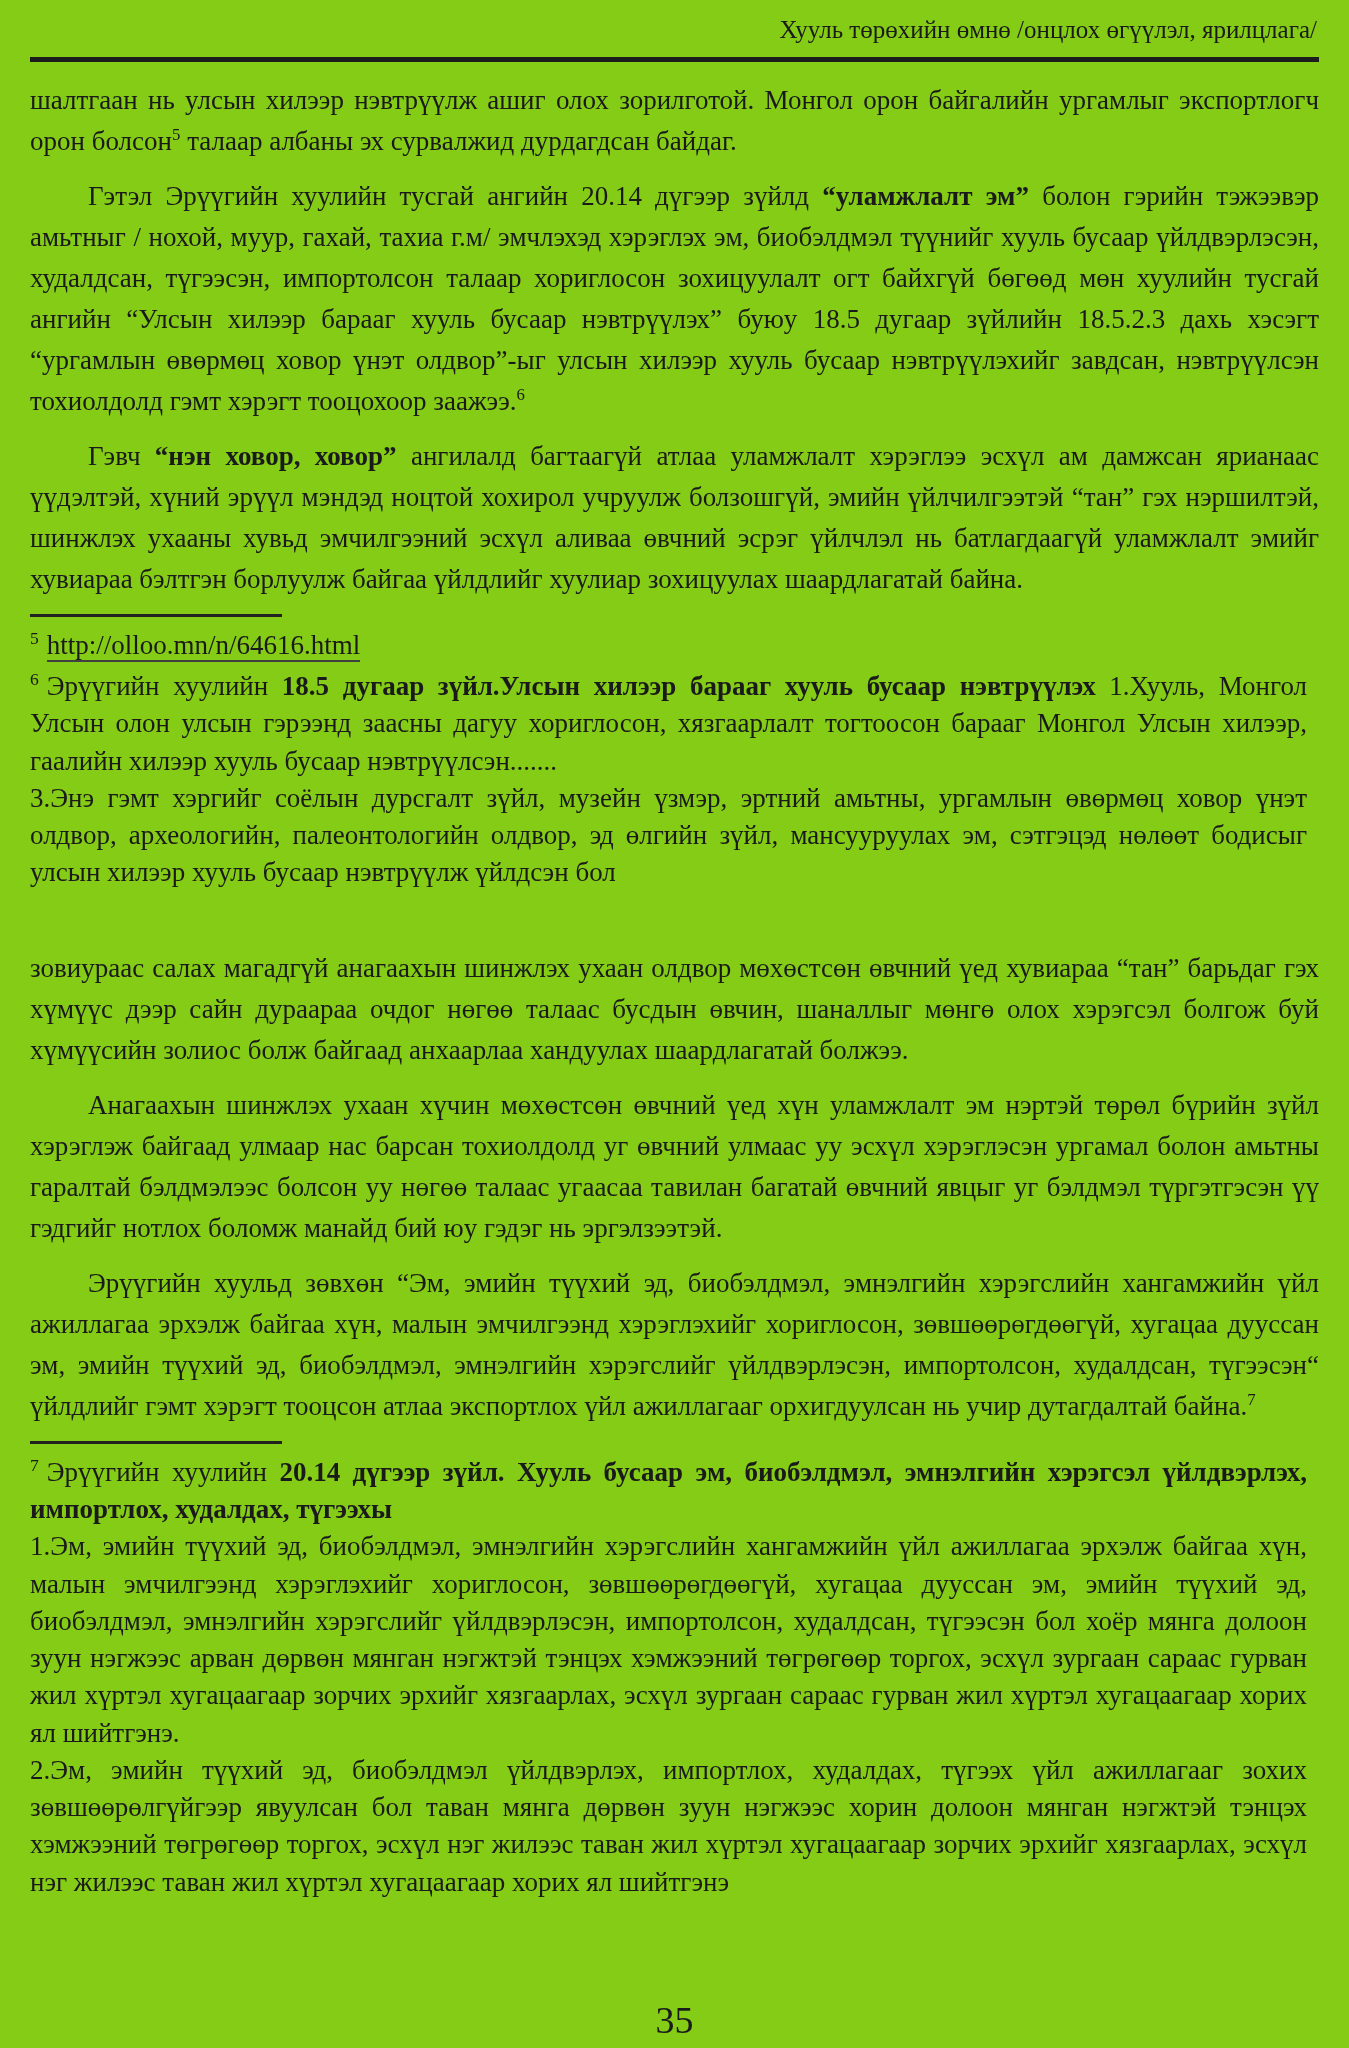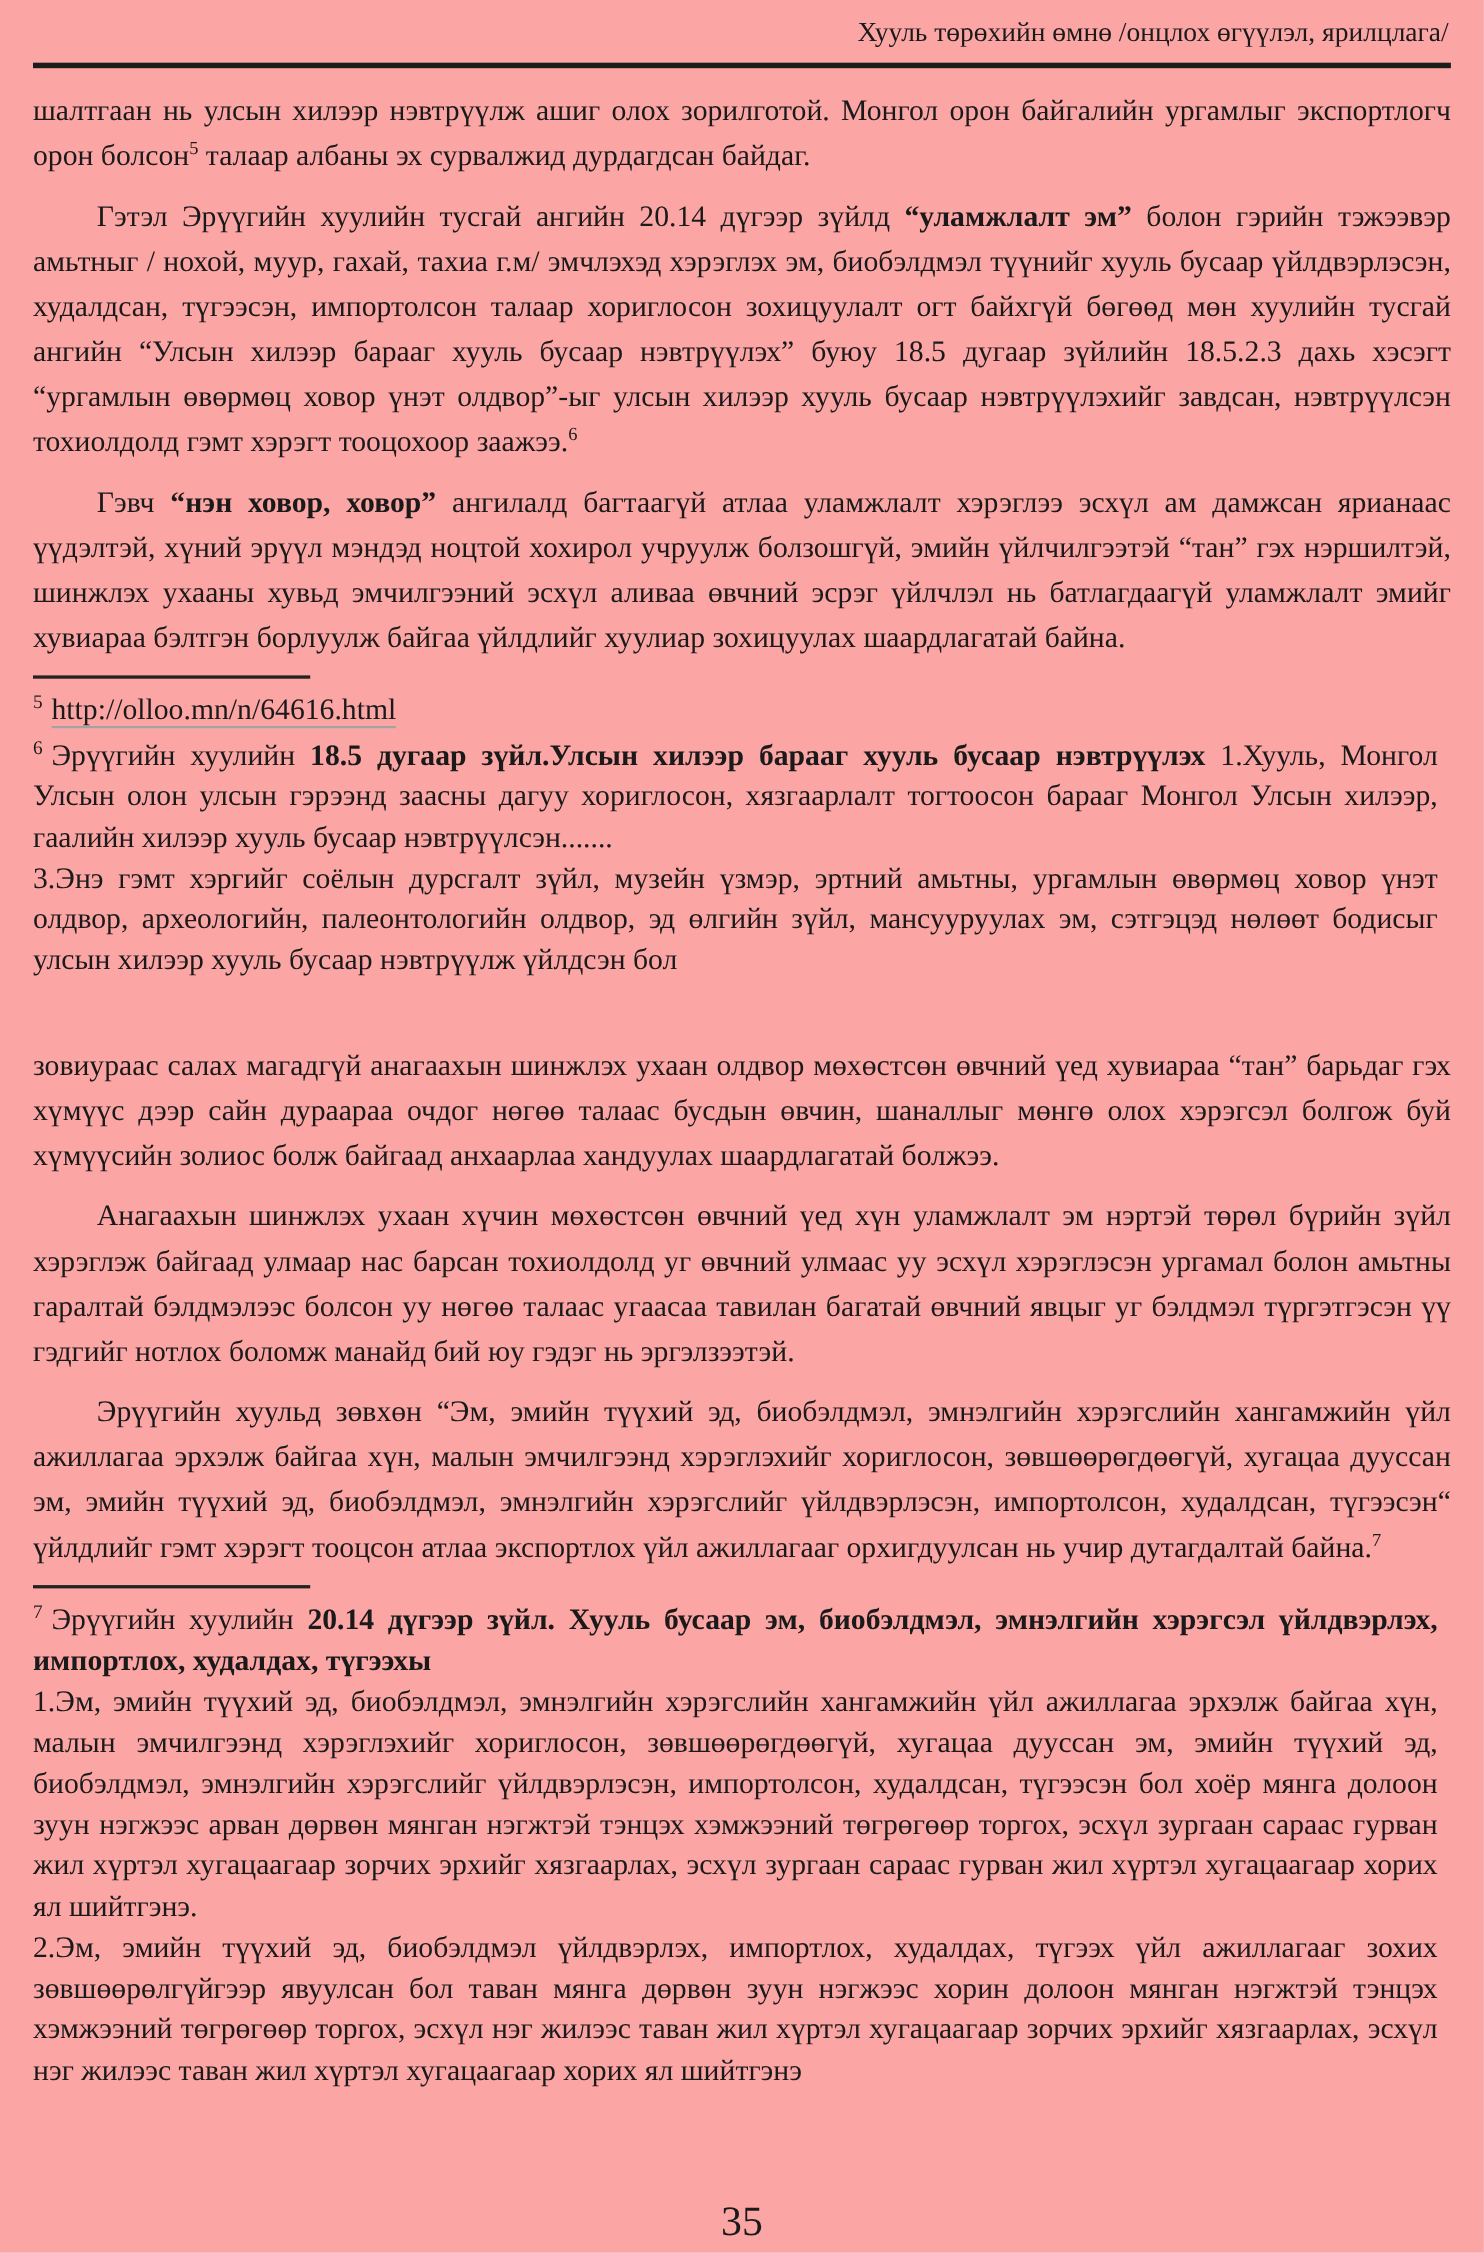--- a/index.html
+++ b/index.html
@@ -1,21 +1,21 @@
 <!DOCTYPE html>
 <html><head>
 <meta charset="utf-8">
 <style>
   html, body { margin: 0; padding: 0; background: #e8e8e8; }
   .page {
     position: relative;
     width: 1349px;
     height: 2048px;
     margin: 0 auto;
-    background: #fca5a5;
+    background: #84cc16;
     color: #1a1a1a;
     font-family: "Liberation Serif", "DejaVu Serif", serif;
     box-sizing: border-box;
     padding: 14px 30px 0 30px;
     overflow: hidden;
   }
   .header-title {
     text-align: right;
     font-size: 25px;
     line-height: 1.3;
@@ -61,21 +61,21 @@
     line-height: 1.38;
     text-align: justify;
     margin: 0 12px 4px 0;
   }
   .footnotes .fn-marker {
     font-size: 65%;
     margin-right: 8px;
   }
   .link {
     text-decoration: none;
-    border-bottom: 2px solid #a3a3a3;
+    border-bottom: 2px solid #404040;
     color: #1a1a1a;
     cursor: pointer;
   }
   .page-number {
     position: absolute;
     bottom: 6px;
     left: 50%;
     transform: translateX(-50%);
     font-size: 38px;
     color: #1a1a1a;

